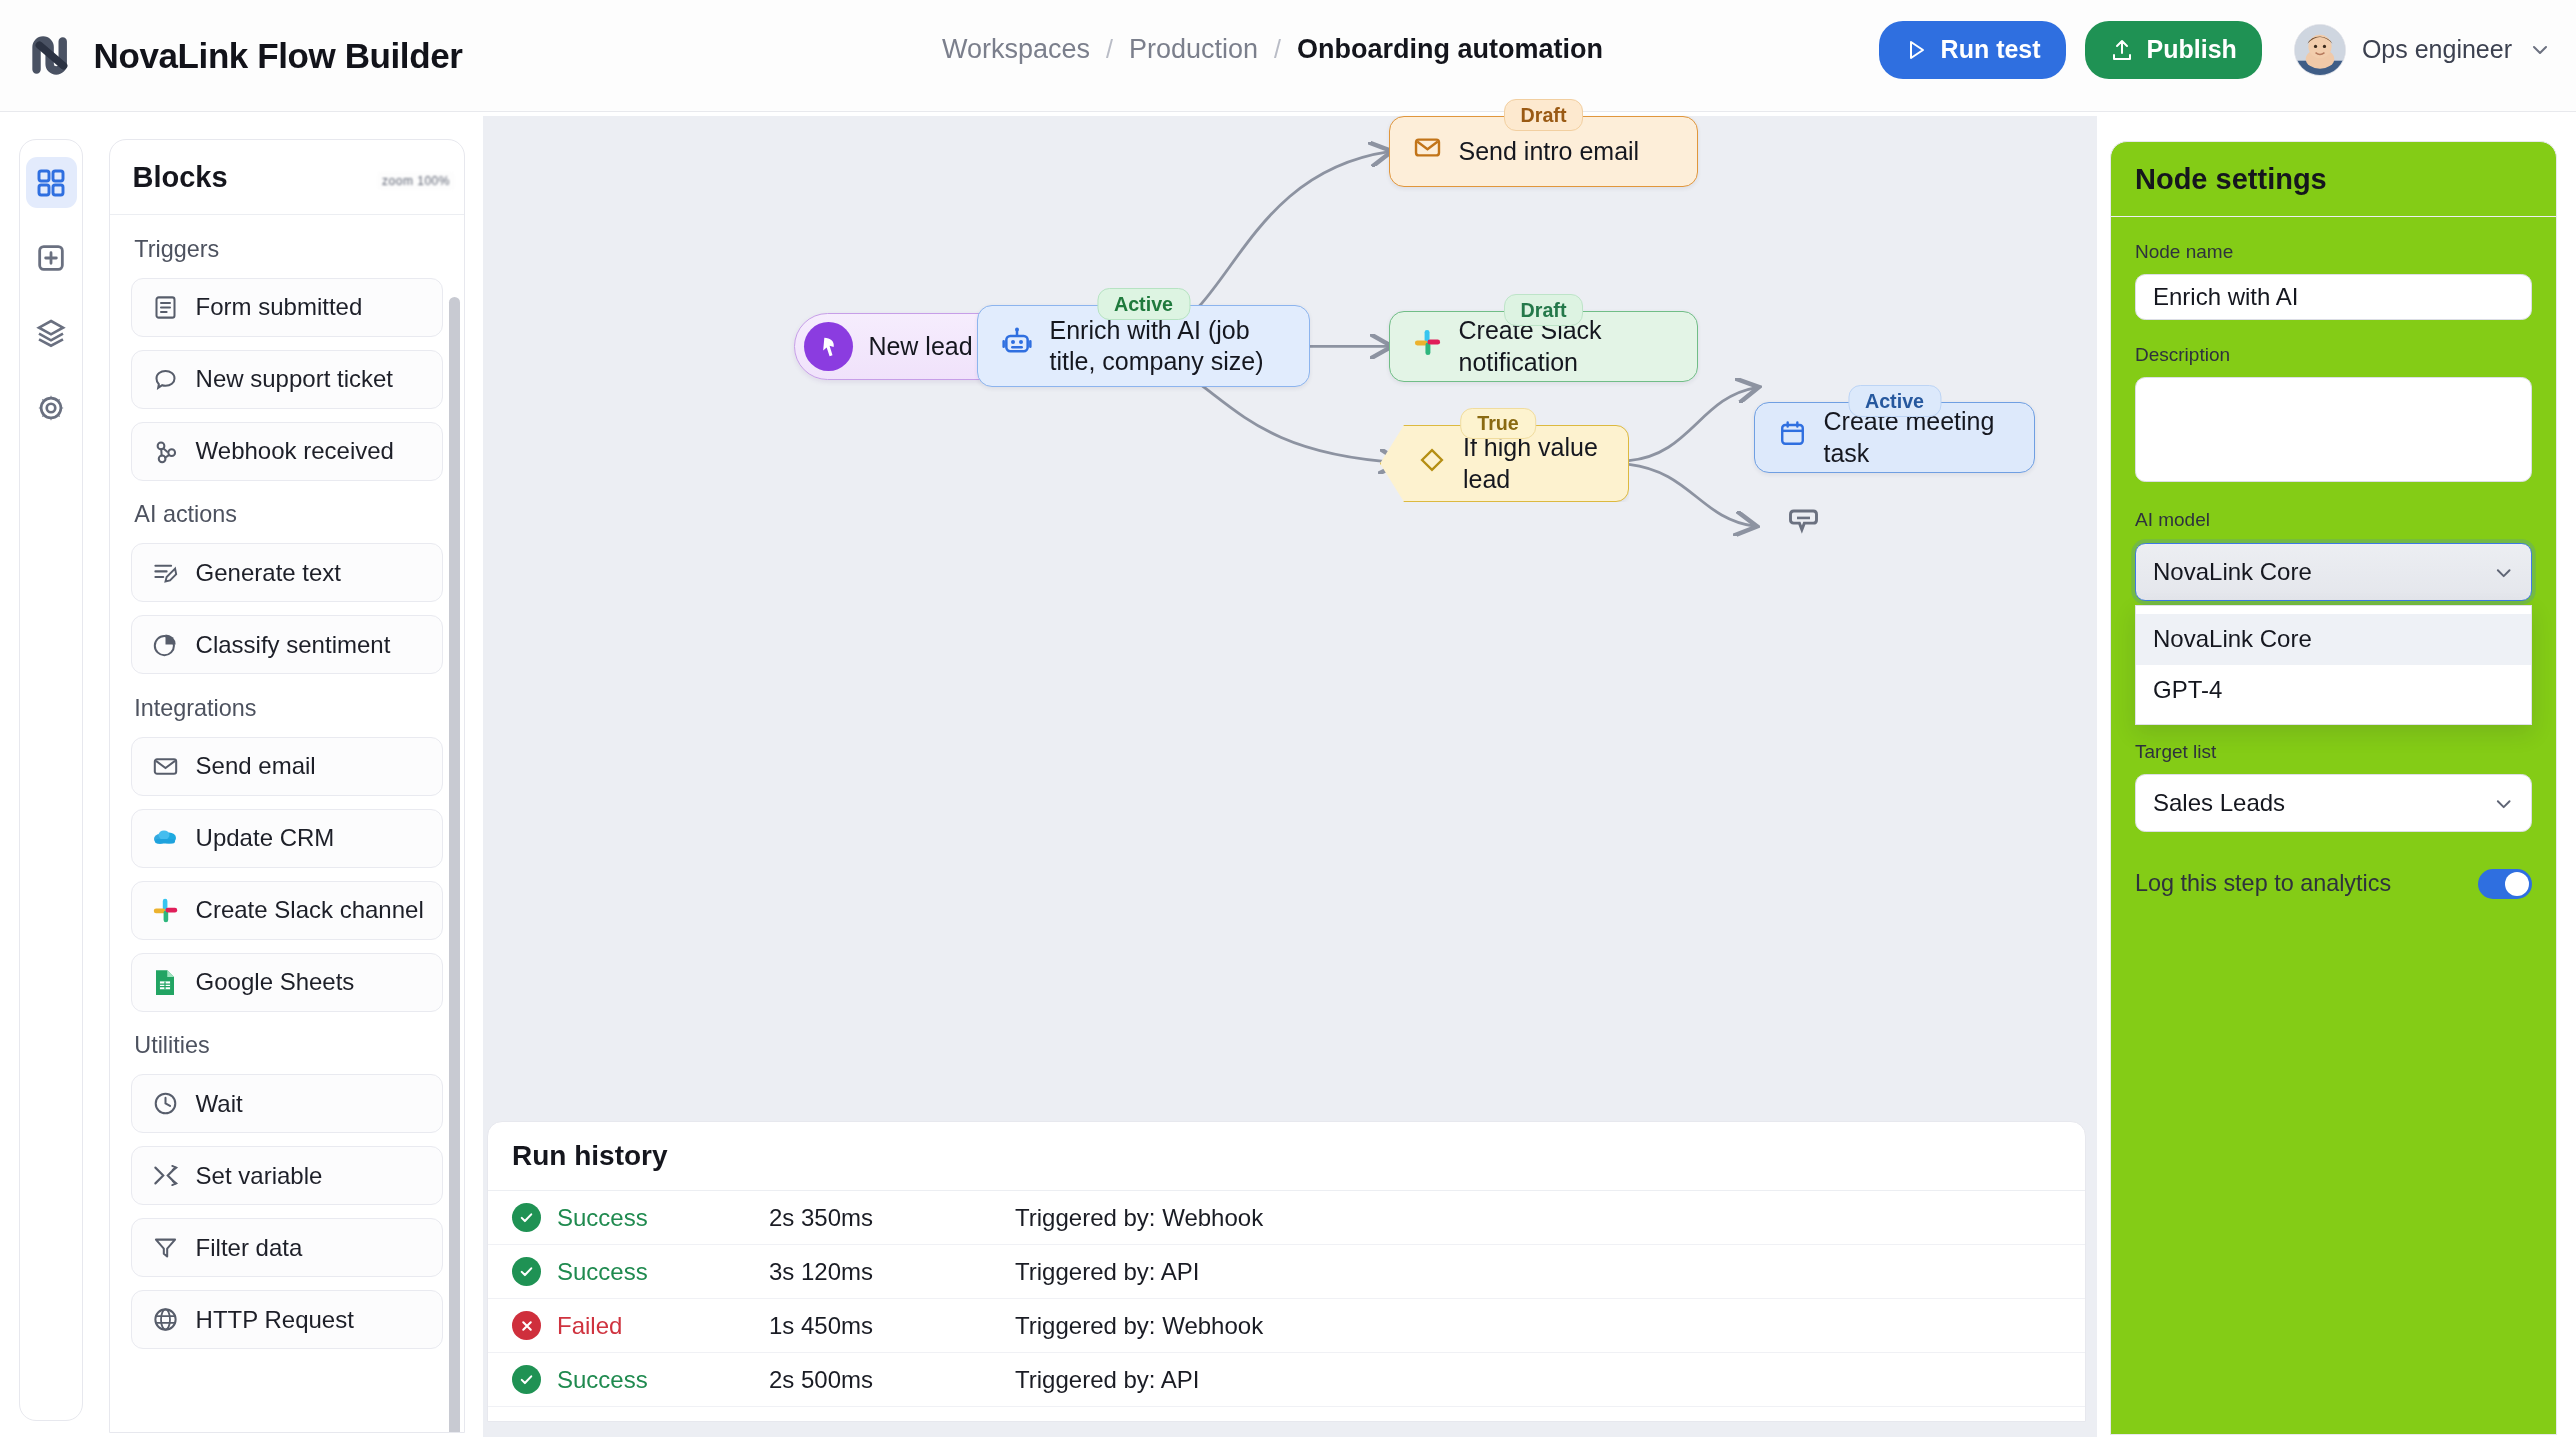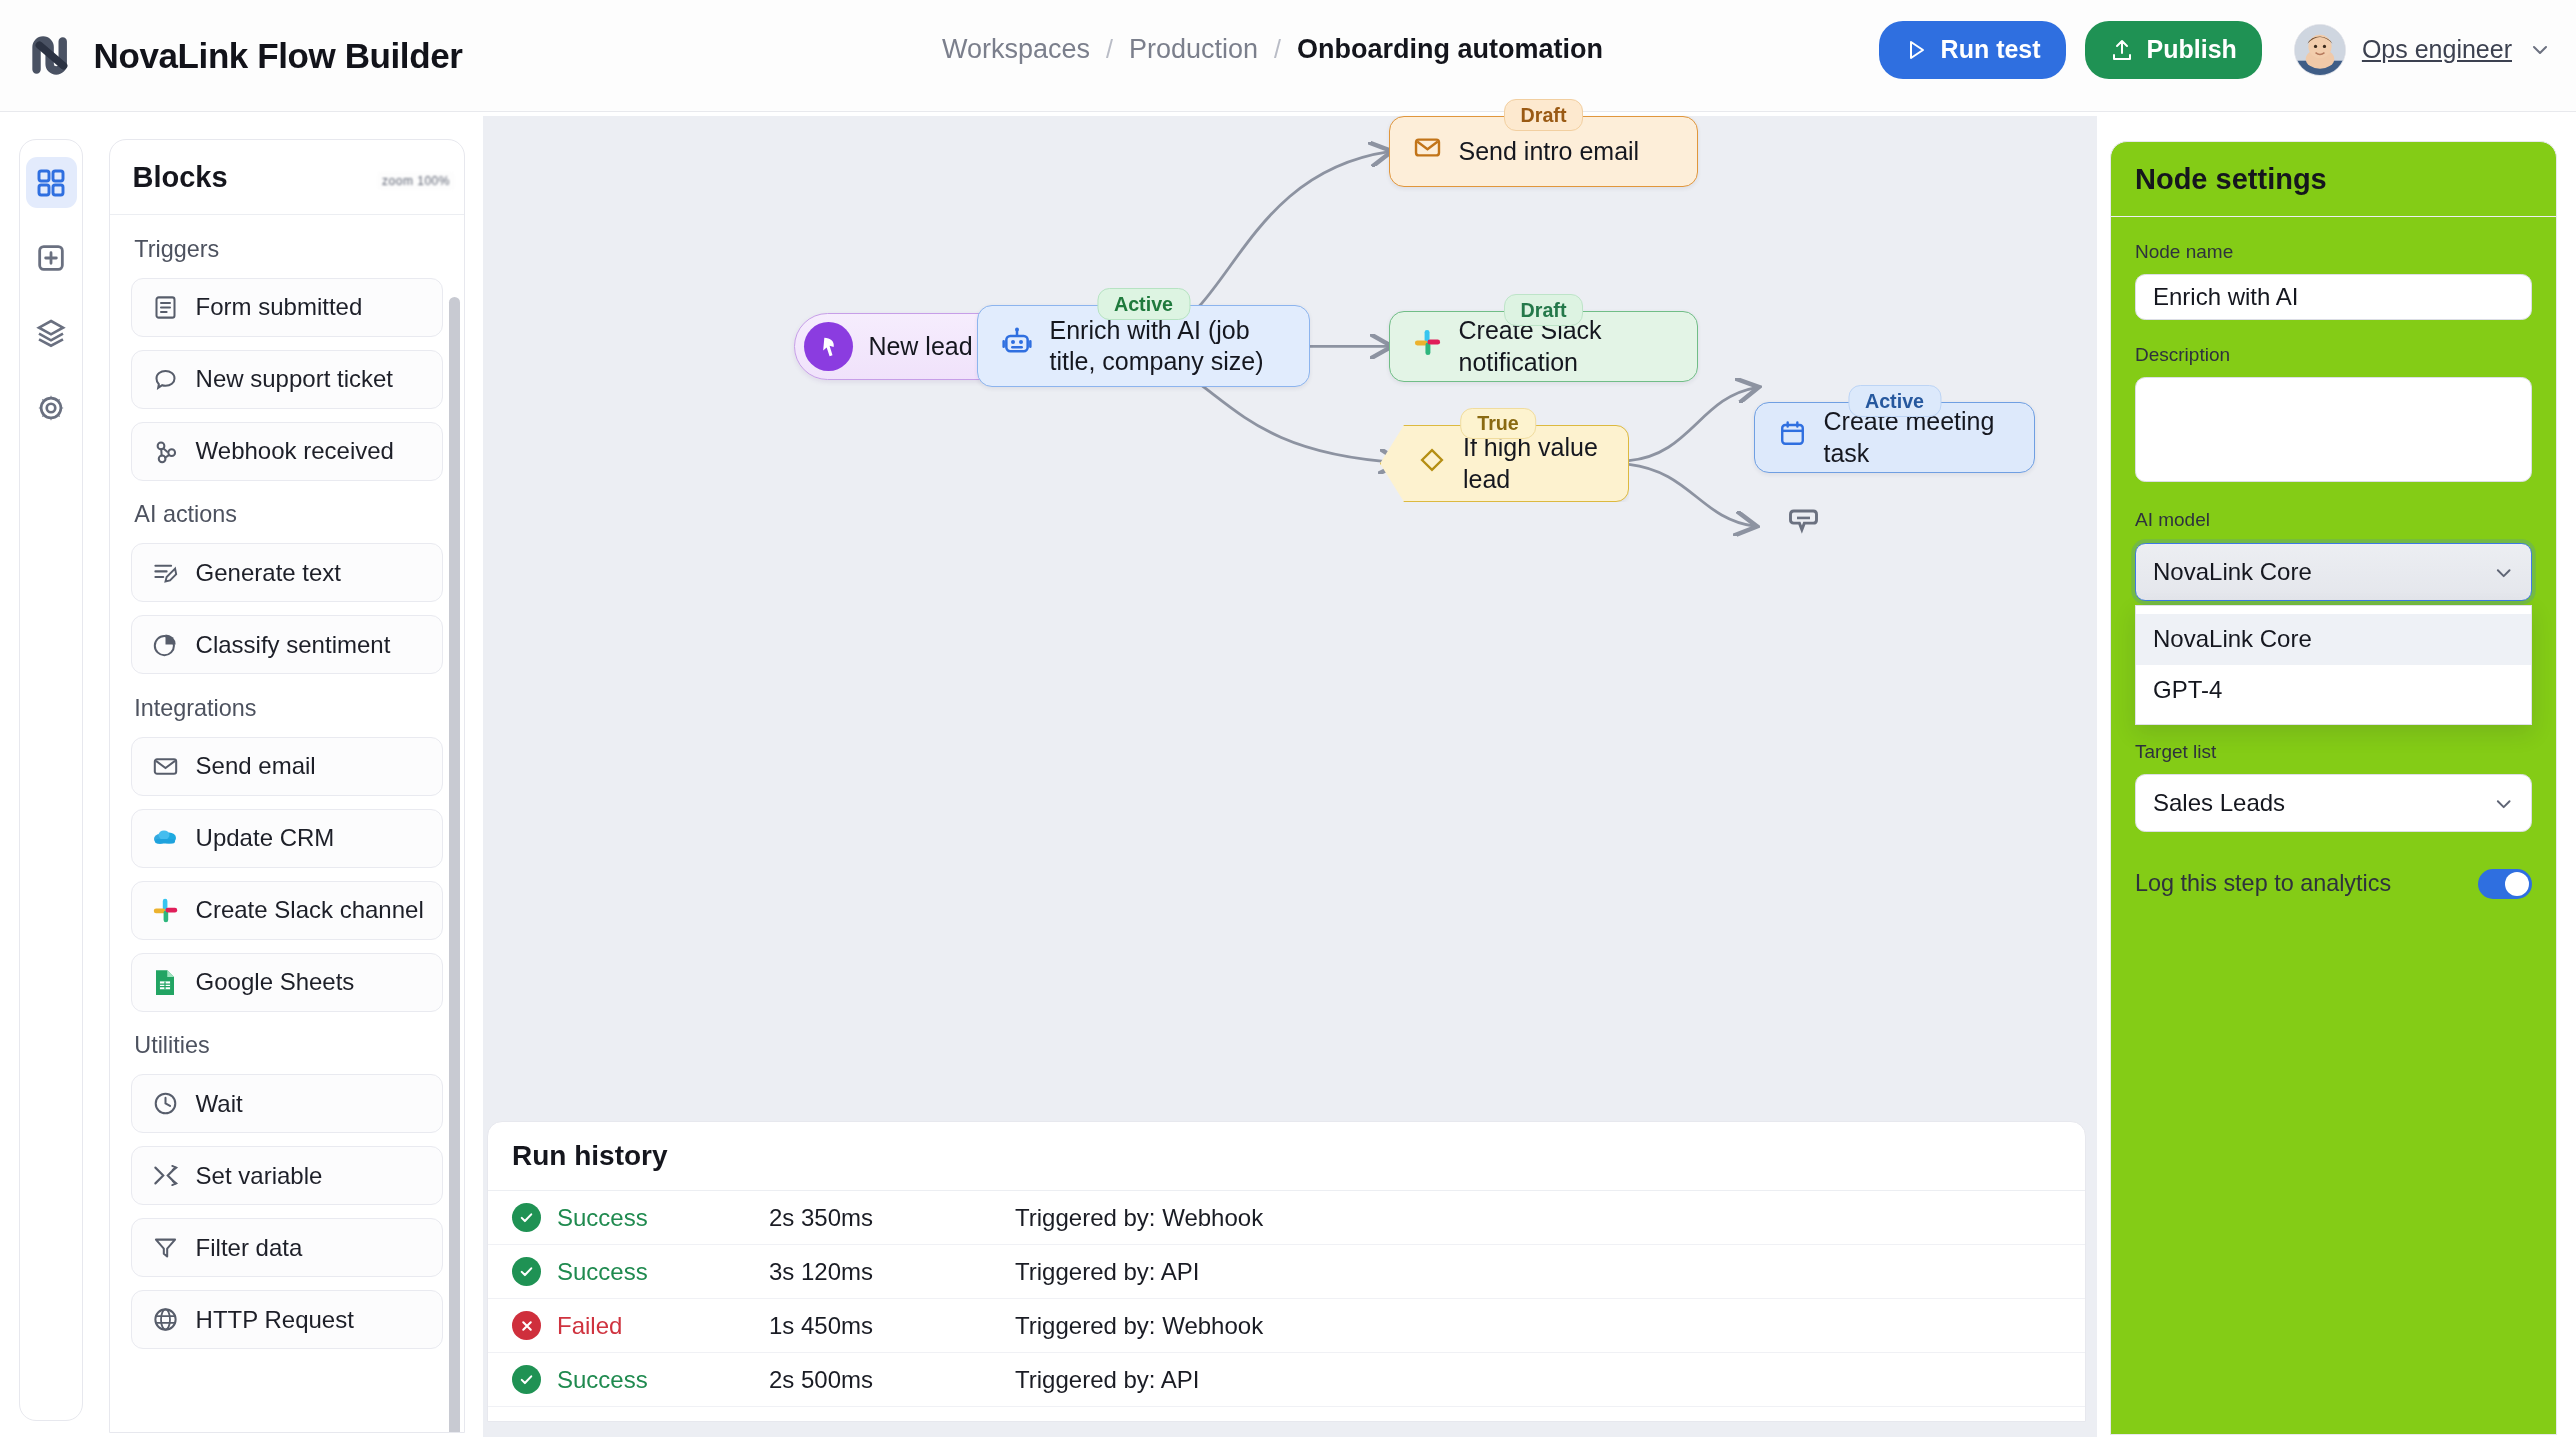--- a/index.html
+++ b/index.html
@@ -47,21 +47,21 @@
   .btn-run { background: #2f6fe0; }
   .btn-publish { background: #1f9254; }
   .btn svg { flex: none; }
   .user-chip { display: flex; align-items: center; gap: 16px; margin-left: 13px; cursor: pointer; }
   .avatar {
     width: 52px; height: 52px; border-radius: 50%; flex: none;
     background: #c9ced8; overflow: hidden; position: relative;
     border: 1.9px solid #e2e4ea;
   }
   .avatar .face { position: absolute; inset: 0; }
-  .user-name { font-size: 25px; color: #3c4150; white-space: nowrap; text-decoration: underline; }
+  .user-name { font-size: 25px; color: #3c4150; white-space: nowrap; }
   .chev { color: #6c7180; }
 
   
   .rail {
     position: absolute; left: 19px; top: 139px;
     width: 64px; height: 1282px;
     background: #fff; border: 1.9px solid #e7e8ee; border-radius: 17px;
     display: flex; flex-direction: column; align-items: center;
     padding-top: 17px; gap: 24px;
   }

